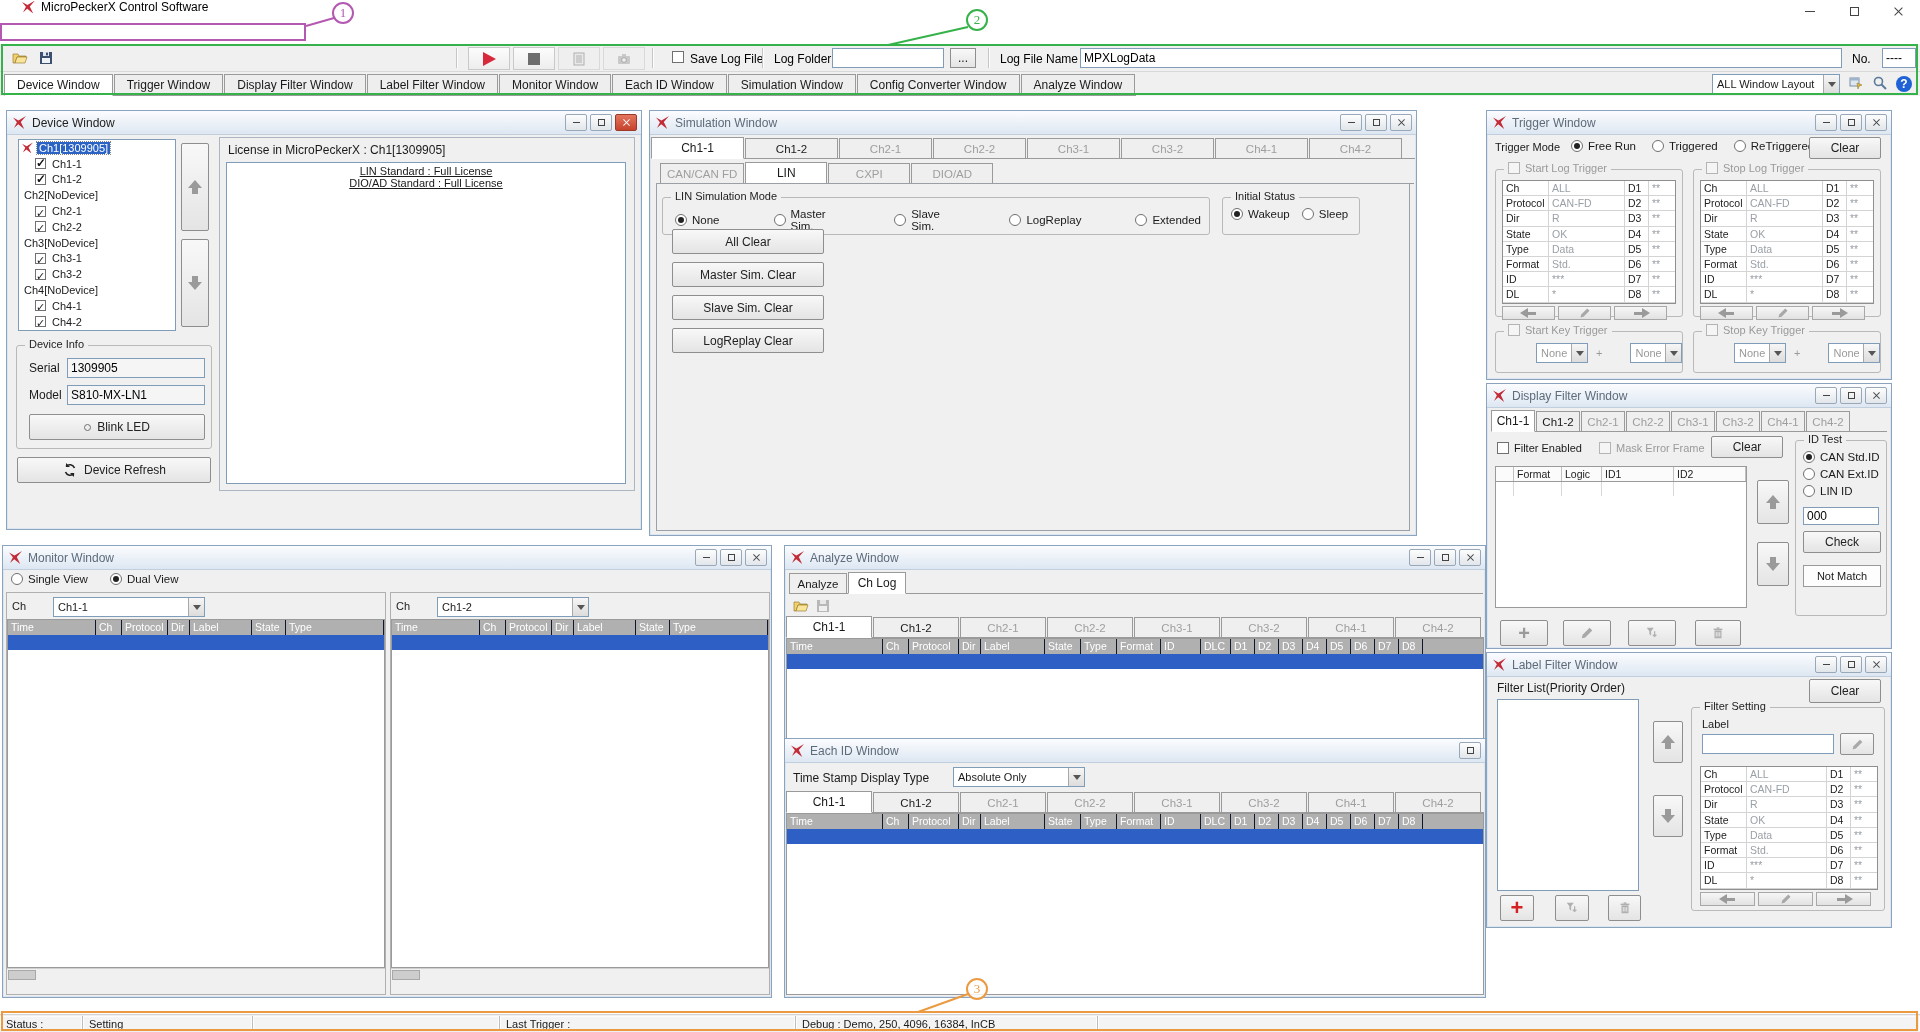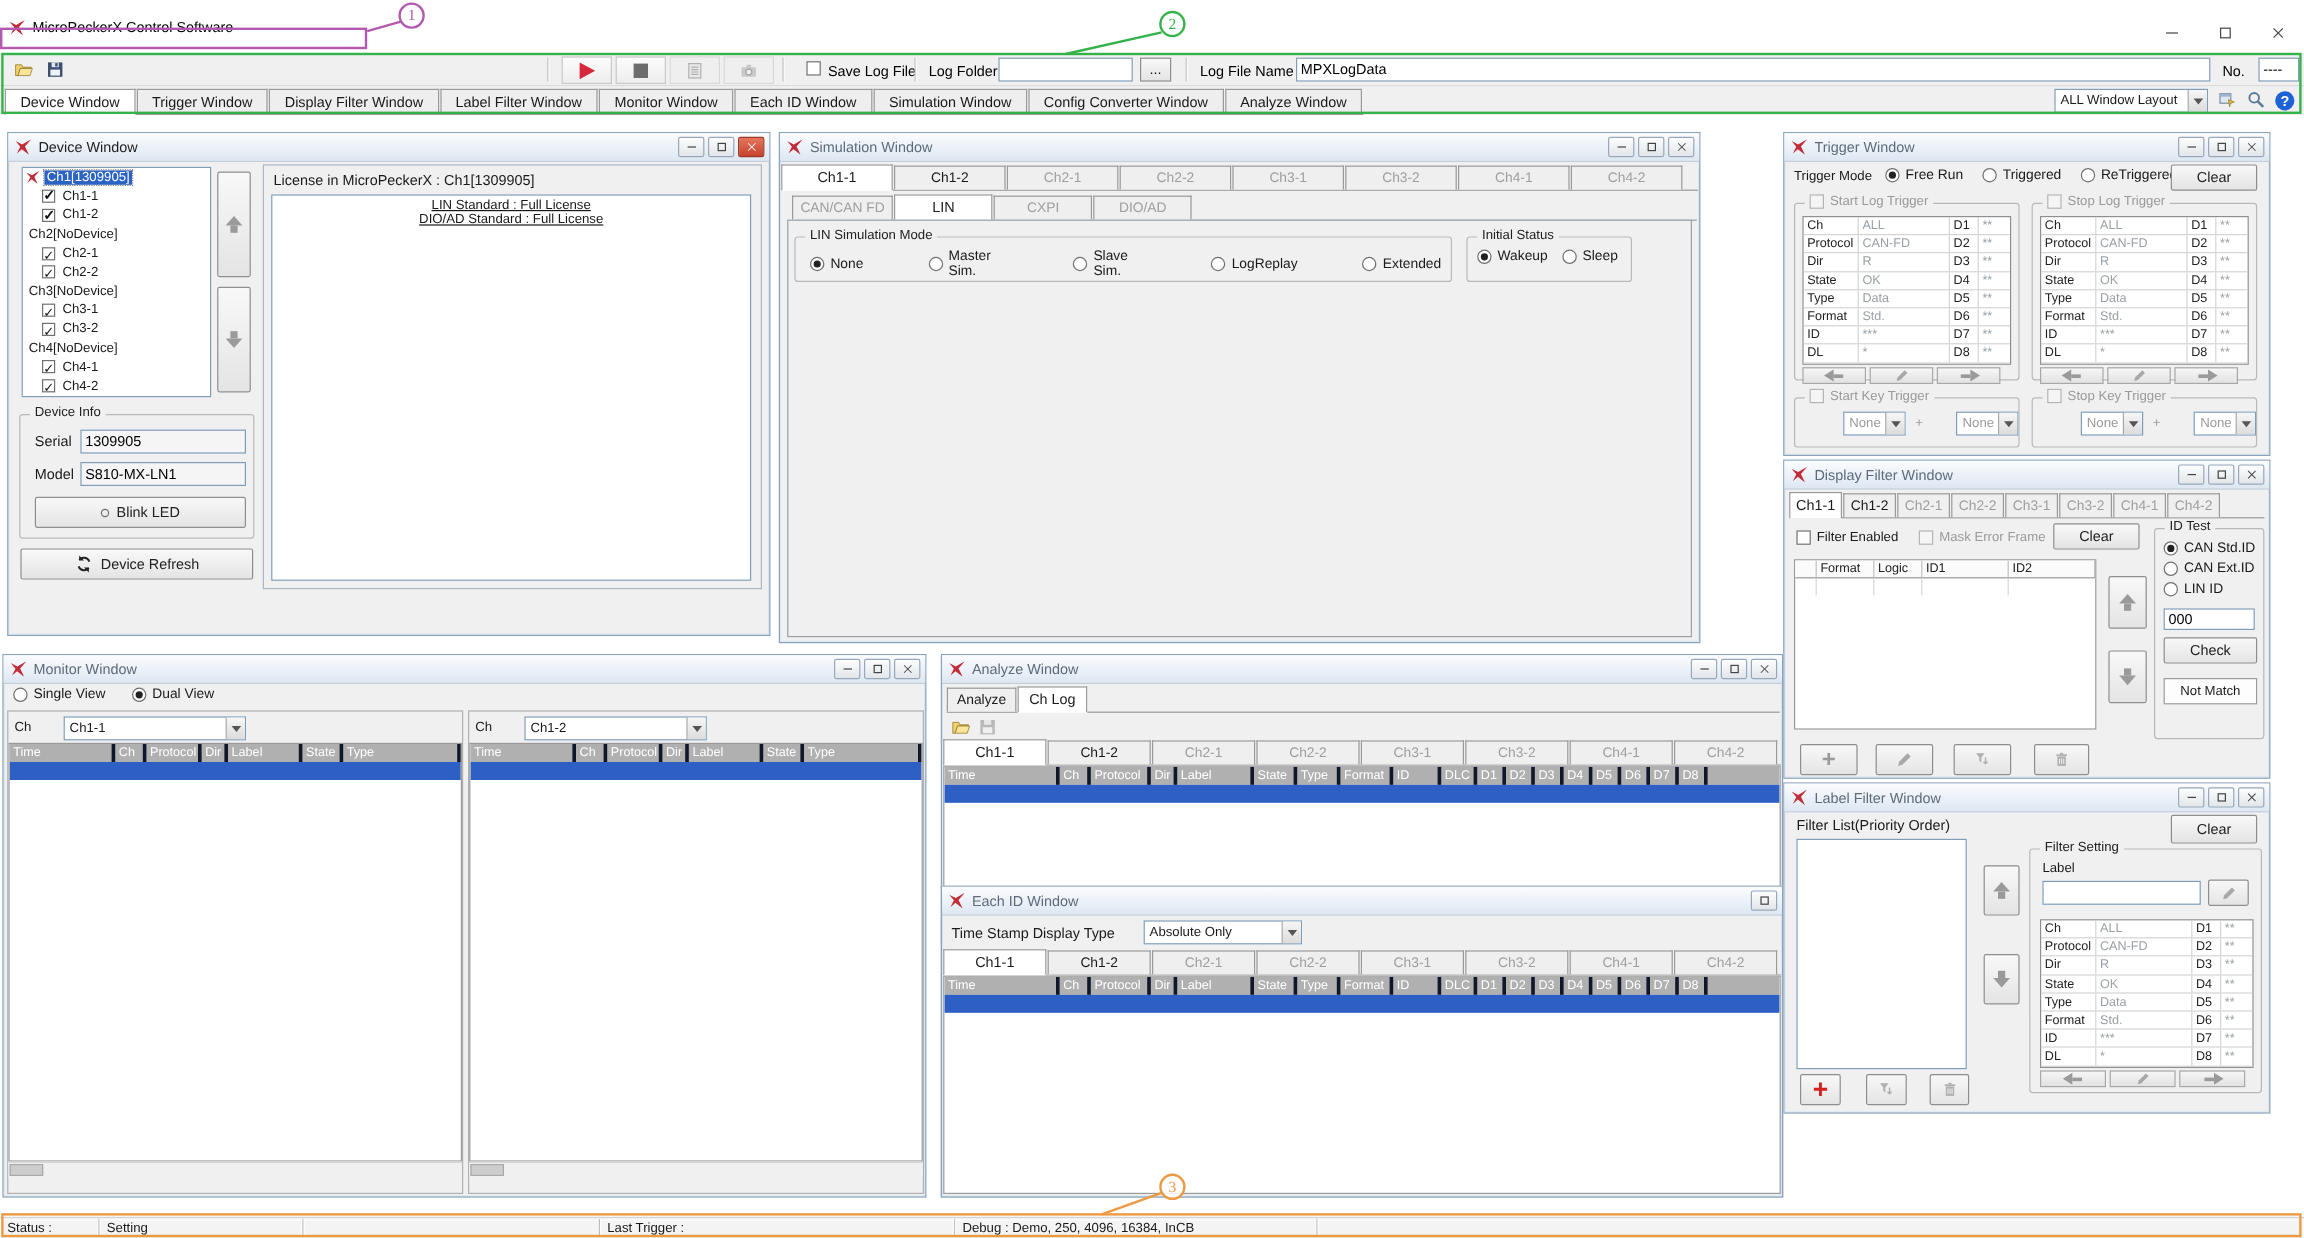--- a/index.html
+++ b/index.html
@@ -4,21 +4,21 @@
 <style>
   * { box-sizing: border-box; margin: 0; padding: 0; }
   html,body { background:#888; }
   .app {
     position: relative; width: 1920px; height: 1032px; overflow: hidden;
     font-family: "Liberation Sans", sans-serif; font-size: 12px; color:#1a1a1a;
     background:#ffffff;
   }
   .a { position:absolute; }
   
-  .titlebar { position:absolute; left:0; top:16px; width:1920px; height:14px; background:#fff; display:flex; align-items:center; padding-left:8px; gap:6px; }
+  .titlebar { position:absolute; left:0; top:0; width:1920px; height:14px; background:#fff; display:flex; align-items:center; padding-left:22px; gap:6px; }
   .title-text { font-size:12px; color:#000; }
   .capctrls { position:absolute; right:0; top:0; height:22px; display:flex; }
   .capbtn { width:44px; height:22px; display:flex; align-items:center; justify-content:center; }
   .g-minbar { width:10px; height:1px; background:#444; }
   .g-maxbox { width:9px; height:9px; border:1px solid #444; }
   .g-x { position:relative; width:11px; height:11px; }
   .g-x::before,.g-x::after { content:''; position:absolute; left:5px; top:0; width:1px; height:11px; background:#444; }
   .g-x::before { transform:rotate(45deg);} .g-x::after{ transform:rotate(-45deg);}
   .menubar { position:absolute; left:0; top:22px; width:1920px; height:22px; background:#f0f0f0; display:flex; align-items:center; padding-left:8px; gap:2px; }
   .menu-item { padding:2px 10px; color:#000; }
@@ -77,21 +77,21 @@
   
   .ttable { background:#fff; border:1px solid #8f8f8f; font-size:10.5px; }
   .trow { display:grid; grid-template-columns:46px 1fr 24px 26px; height:15.2px; border-bottom:1px solid #d4d4d4; }
   .trow span { border-right:1px solid #d4d4d4; padding:1px 3px; overflow:hidden; white-space:nowrap; }
   .trow .tl { color:#222; } .trow .tv { color:#9aa0a6; } .trow .td { color:#222; } .trow .ts { color:#9aa0a6; border-right:none; }
   .navrow { position:absolute; display:flex; gap:3px; }
   .navbtn { width:53px; height:14px; background:linear-gradient(#f6f6f6,#e2e2e2); border:1px solid #a8a8a8; display:flex; align-items:center; justify-content:center; }
   
   .lgrid { position:absolute; background:#fff; border:1px solid #9a9a9a; overflow:hidden; }
   .lhead { display:grid; height:15px; background:#b0b0b0; color:#fff; font-size:10.5px; }
-  .lhead span { border-right:3px solid #0f172a; padding:1px 3px; white-space:nowrap; overflow:hidden; }
+  .lhead span { border-right:1px solid #0f172a; padding:1px 3px; white-space:nowrap; overflow:hidden; }
   .selrow { height:15px; background:#2d5fc4; }
   .hscroll { position:absolute; height:13px; background:#f0f0f0; border-top:1px solid #d0d0d0; }
   .hthumb { position:absolute; left:1px; top:1px; width:28px; height:10px; background:#cdcdcd; border:1px solid #a8a8a8; }
   
   .arr { position:relative; width:14px; height:16px; }
   .arr::before { content:''; position:absolute; }
   .arr::after { content:''; position:absolute; background:#9a9a9a; }
   .arr.up::before { left:0; top:1px; border-left:7px solid transparent; border-right:7px solid transparent; border-bottom:8px solid #9a9a9a; }
   .arr.up::after { left:4px; top:9px; width:6px; height:6px; }
   .arr.down::before { left:0; bottom:1px; border-left:7px solid transparent; border-right:7px solid transparent; border-top:8px solid #9a9a9a; }
@@ -455,20 +455,38 @@
                 <span>Wakeup</span>
               </span>
 
               <span class="rwrap">
                 <span class="radio"></span>
                 <span>Sleep</span>
               </span>
             </div>
         </div>
 
+        <div class="a" style="left:22px;top:94px;width:152px;display:flex;flex-direction:column;gap:8px">
+
+            <div class="btn" style="height:25px">
+              <span>All Clear</span>
+            </div>
+
+            <div class="btn" style="height:25px">
+              <span>Master Sim. Clear</span>
+            </div>
+
+            <div class="btn" style="height:25px">
+              <span>Slave Sim. Clear</span>
+            </div>
+
+            <div class="btn" style="height:25px">
+              <span>LogReplay Clear</span>
+            </div>
+          </div>
       </div>
     </div>
 
     <div class="win" style="left:1486px;top:14px;width:406px;height:270px;z-index:3">
       <div class="wtitle">
         <span class="logo"></span>
         <span class="wtitle-text">Trigger Window</span>
         <span class="wbtns">
           <span class="wbtn">
               <span class="g-minbar"></span>

